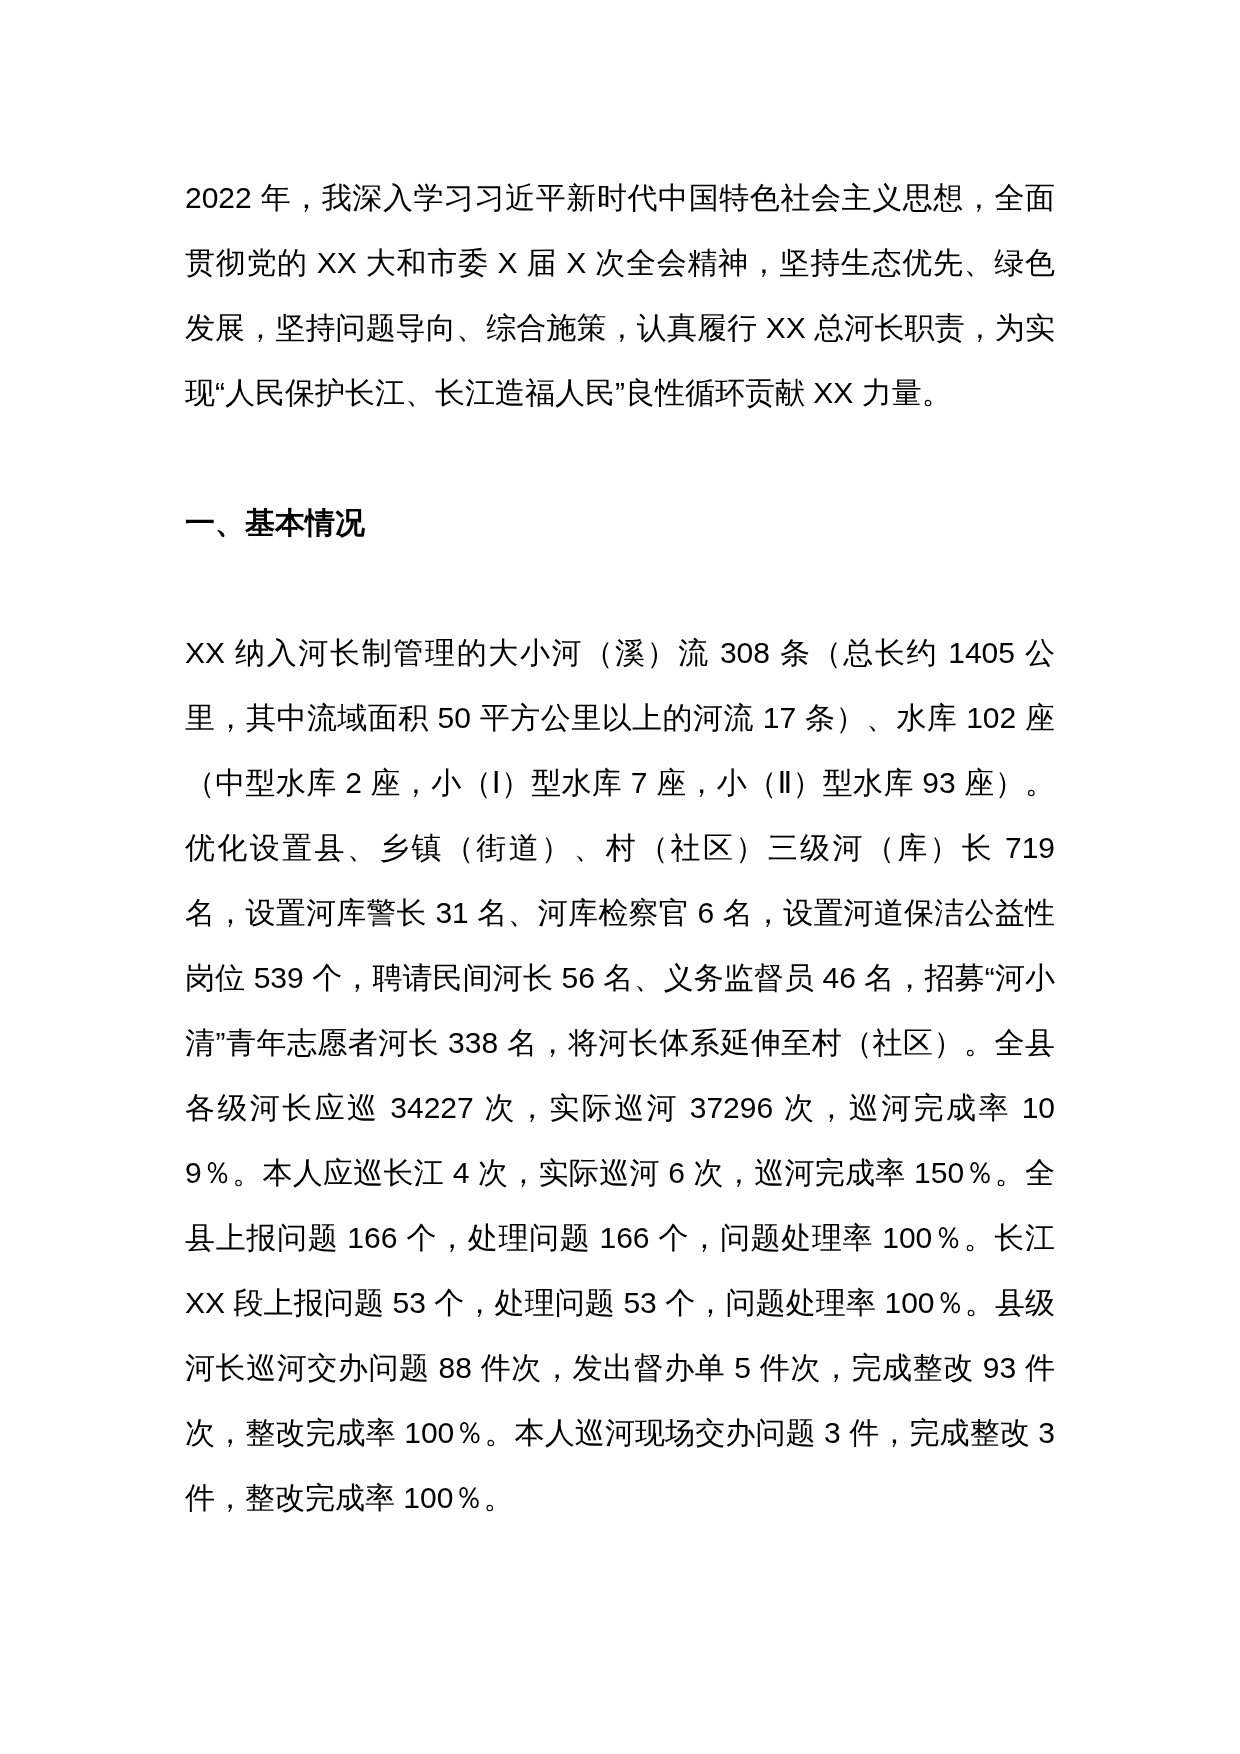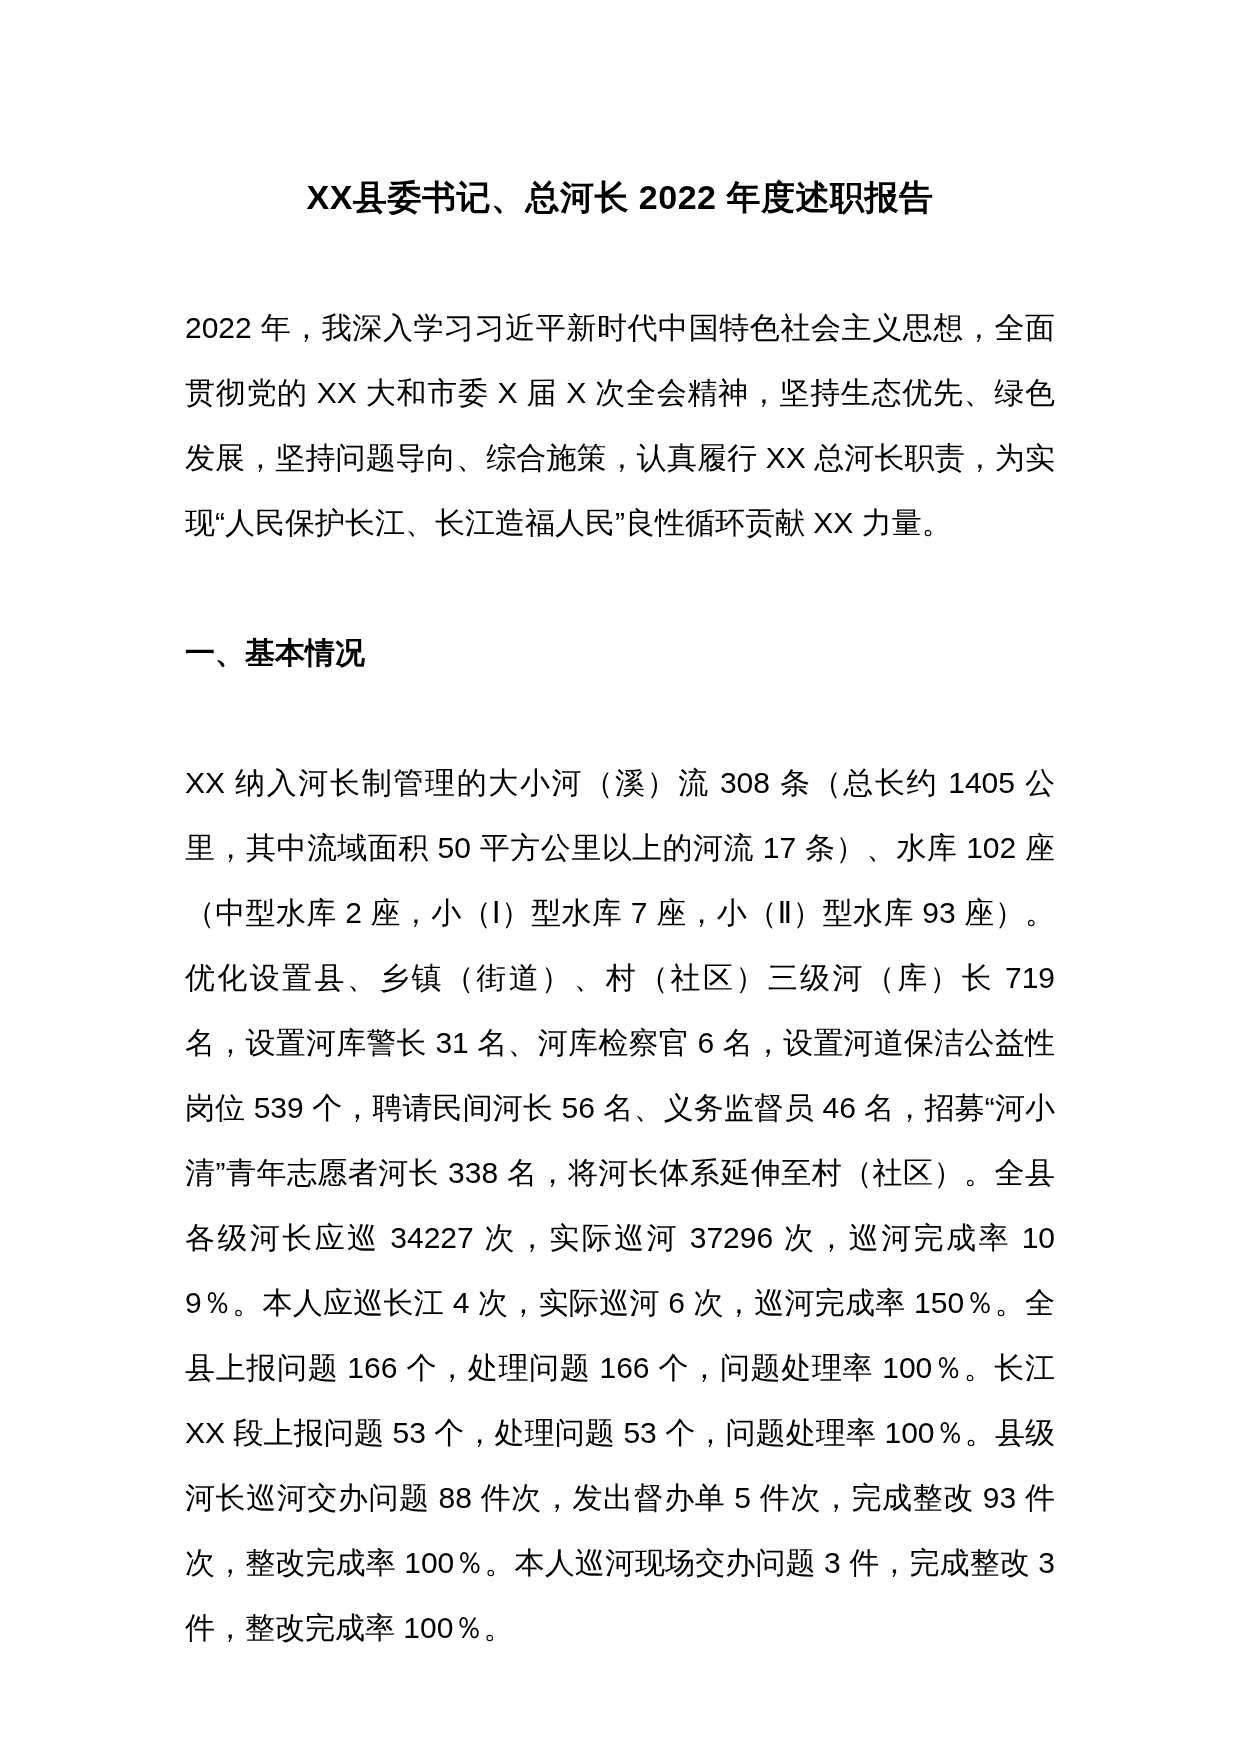--- a/index.html
+++ b/index.html
@@ -43,20 +43,19 @@
     text-align: left;
   }
   .doc-paragraph:last-child {
     margin-bottom: 0;
   }
 </style>
 </head>
 <body>
 
 <div class="page">
-  <h1 class="doc-title">XX县委书记、总河长 2022 年度述职报告</h1>
 
   <p class="doc-paragraph">2022 年，我深入学习习近平新时代中国特色社会主义思想，全面贯彻党的 XX 大和市委 X 届 X 次全会精神，坚持生态优先、绿色发展，坚持问题导向、综合施策，认真履行 XX 总河长职责，为实现“人民保护长江、长江造福人民”良性循环贡献 XX 力量。</p>
 
   <h2 class="doc-heading">一、基本情况</h2>
 
   <p class="doc-paragraph">XX 纳入河长制管理的大小河（溪）流 308 条（总长约 1405 公里，其中流域面积 50 平方公里以上的河流 17 条）、水库 102 座（中型水库 2 座，小（Ⅰ）型水库 7 座，小（Ⅱ）型水库 93 座）。优化设置县、乡镇（街道）、村（社区）三级河（库）长 719 名，设置河库警长 31 名、河库检察官 6 名，设置河道保洁公益性岗位 539 个，聘请民间河长 56 名、义务监督员 46 名，招募“河小清”青年志愿者河长 338 名，将河长体系延伸至村（社区）。全县各级河长应巡 34227 次，实际巡河 37296 次，巡河完成率 109％。本人应巡长江 4 次，实际巡河 6 次，巡河完成率 150％。全县上报问题 166 个，处理问题 166 个，问题处理率 100％。长江 XX 段上报问题 53 个，处理问题 53 个，问题处理率 100％。县级河长巡河交办问题 88 件次，发出督办单 5 件次，完成整改 93 件次，整改完成率 100％。本人巡河现场交办问题 3 件，完成整改 3 件，整改完成率 100％。</p>
 </div>
 
 </body></html>

